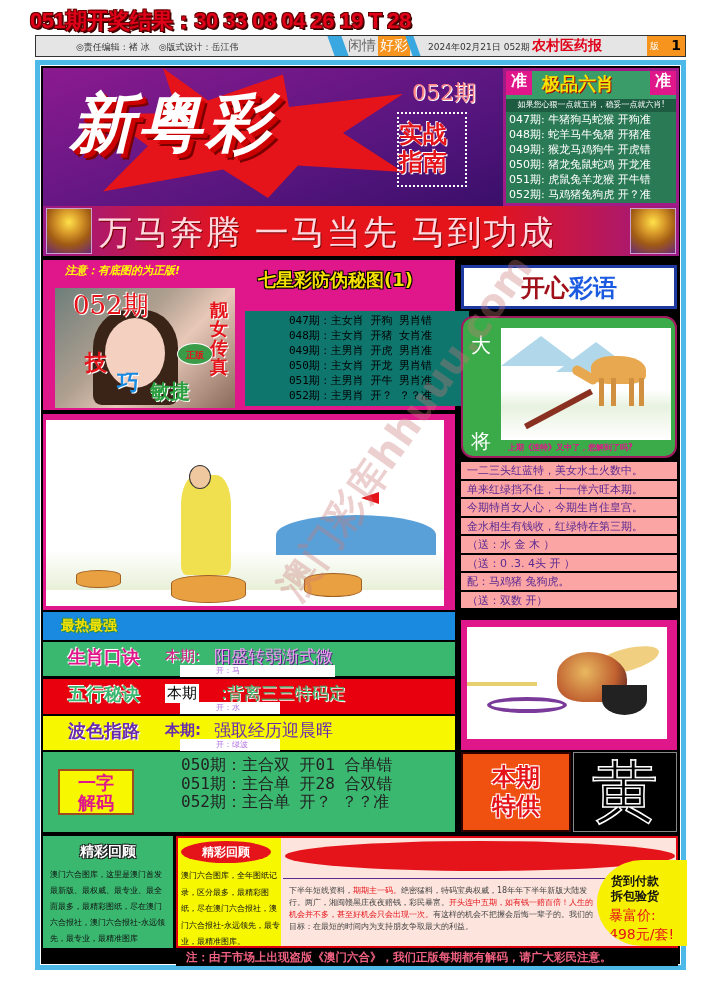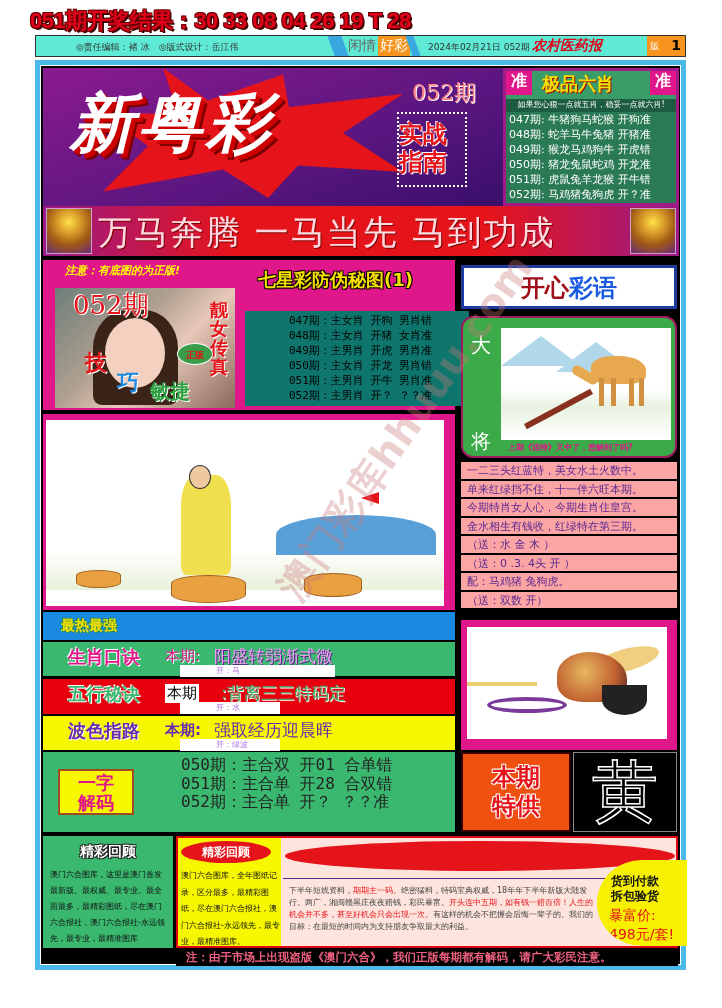--- a/index.html
+++ b/index.html
@@ -1,27 +1,27 @@
 <!DOCTYPE html>
 <html><head>
 <meta charset="utf-8">
 <style>
 *{box-sizing:border-box;margin:0;padding:0}
 body{width:722px;height:1008px;background:#fff;font-family:"DejaVu Sans",sans-serif;position:relative;overflow:hidden}
 .abs{position:absolute}
 #topresult{left:30px;top:6px;font-size:22px;font-weight:bold;color:#e0001a;letter-spacing:-0.5px;text-shadow:1px 1px 0 #600,-1px -1px 0 #600,1px -1px 0 #600,-1px 1px 0 #600,2px 2px 0 #300;font-family:"Liberation Sans",sans-serif}
-#hdr{left:35px;top:35px;width:651px;height:22px;border:1px solid #333;background:#5eead4;font-size:9px;color:#333}
+#hdr{left:35px;top:35px;width:651px;height:22px;border:1px solid #333;background:#e5e5e5;font-size:9px;color:#333}
 #hdr .ed{position:absolute;left:40px;top:5px}
 #hdr .lx{position:absolute;left:295px;top:0;height:20px;width:85px;font-size:14px}
 #hdr .lx .a{position:absolute;left:0;top:0;width:14px;height:20px;background:#3aa8e0;transform:skewX(20deg)}
 #hdr .lx .b{position:absolute;left:17px;top:1px;color:#666;font-family:"DejaVu Serif",serif}
 #hdr .lx .c{position:absolute;left:47px;top:0;height:20px;background:#f7941d;color:#fff;padding:1px 2px;font-family:"DejaVu Serif",serif}
 #hdr .lx .d{position:absolute;left:78px;top:0;width:8px;height:20px;background:#3aa8e0;transform:skewX(20deg)}
 #hdr .dt{position:absolute;left:392px;top:5px;font-size:9px}
-#hdr .np{position:absolute;left:496px;top:1px;color:#e0001a;font-weight:bold;font-size:14px;font-style:italic;font-family:"DejaVu Serif",serif}
+#hdr .np{position:absolute;left:496px;top:1px;color:#e0001a;font-weight:bold;font-size:14px;font-family:"DejaVu Serif",serif}
 #hdr .ver{position:absolute;right:0;top:0;height:20px;width:38px;background:#f7941d;color:#fff;font-size:9px;padding:4px 3px}
 #hdr .ver b{color:#000;font-size:14px;position:absolute;right:4px;top:1px}
 #frame{left:35px;top:60px;width:651px;height:910px;border:5px solid #4db9e8;background:#fff}
 #inner{left:41px;top:66px;width:639px;height:898px;background:#000}
 #banner{left:43px;top:68px;width:460px;height:138px;background:linear-gradient(160deg,#8b1a8f 0%,#5a1680 60%,#3a0f6a 100%);overflow:hidden}
 .burst{position:absolute;background:#e5141b}
 #title{left:70px;top:80px;font-size:64px;font-weight:bold;color:#fff;font-style:italic;letter-spacing:4px;text-shadow:4px 4px 0 #c00,6px 6px 0 #700}
 #issue1{left:412px;top:78px;font-size:22px;color:#f88;font-family:"DejaVu Serif",serif;text-shadow:1px 1px 0 #fff}
 #shizhan{left:397px;top:112px;width:70px;height:75px;border:2px dotted #fff;color:#e5141b;font-weight:bold;font-size:24px;line-height:28px;text-align:left;padding-top:6px;text-shadow:1px 1px 0 #fff,-1px -1px 0 #fff}
 #six{left:503px;top:68px;width:176px;height:138px;background:#2a7a55;border:3px solid #a01a88}

